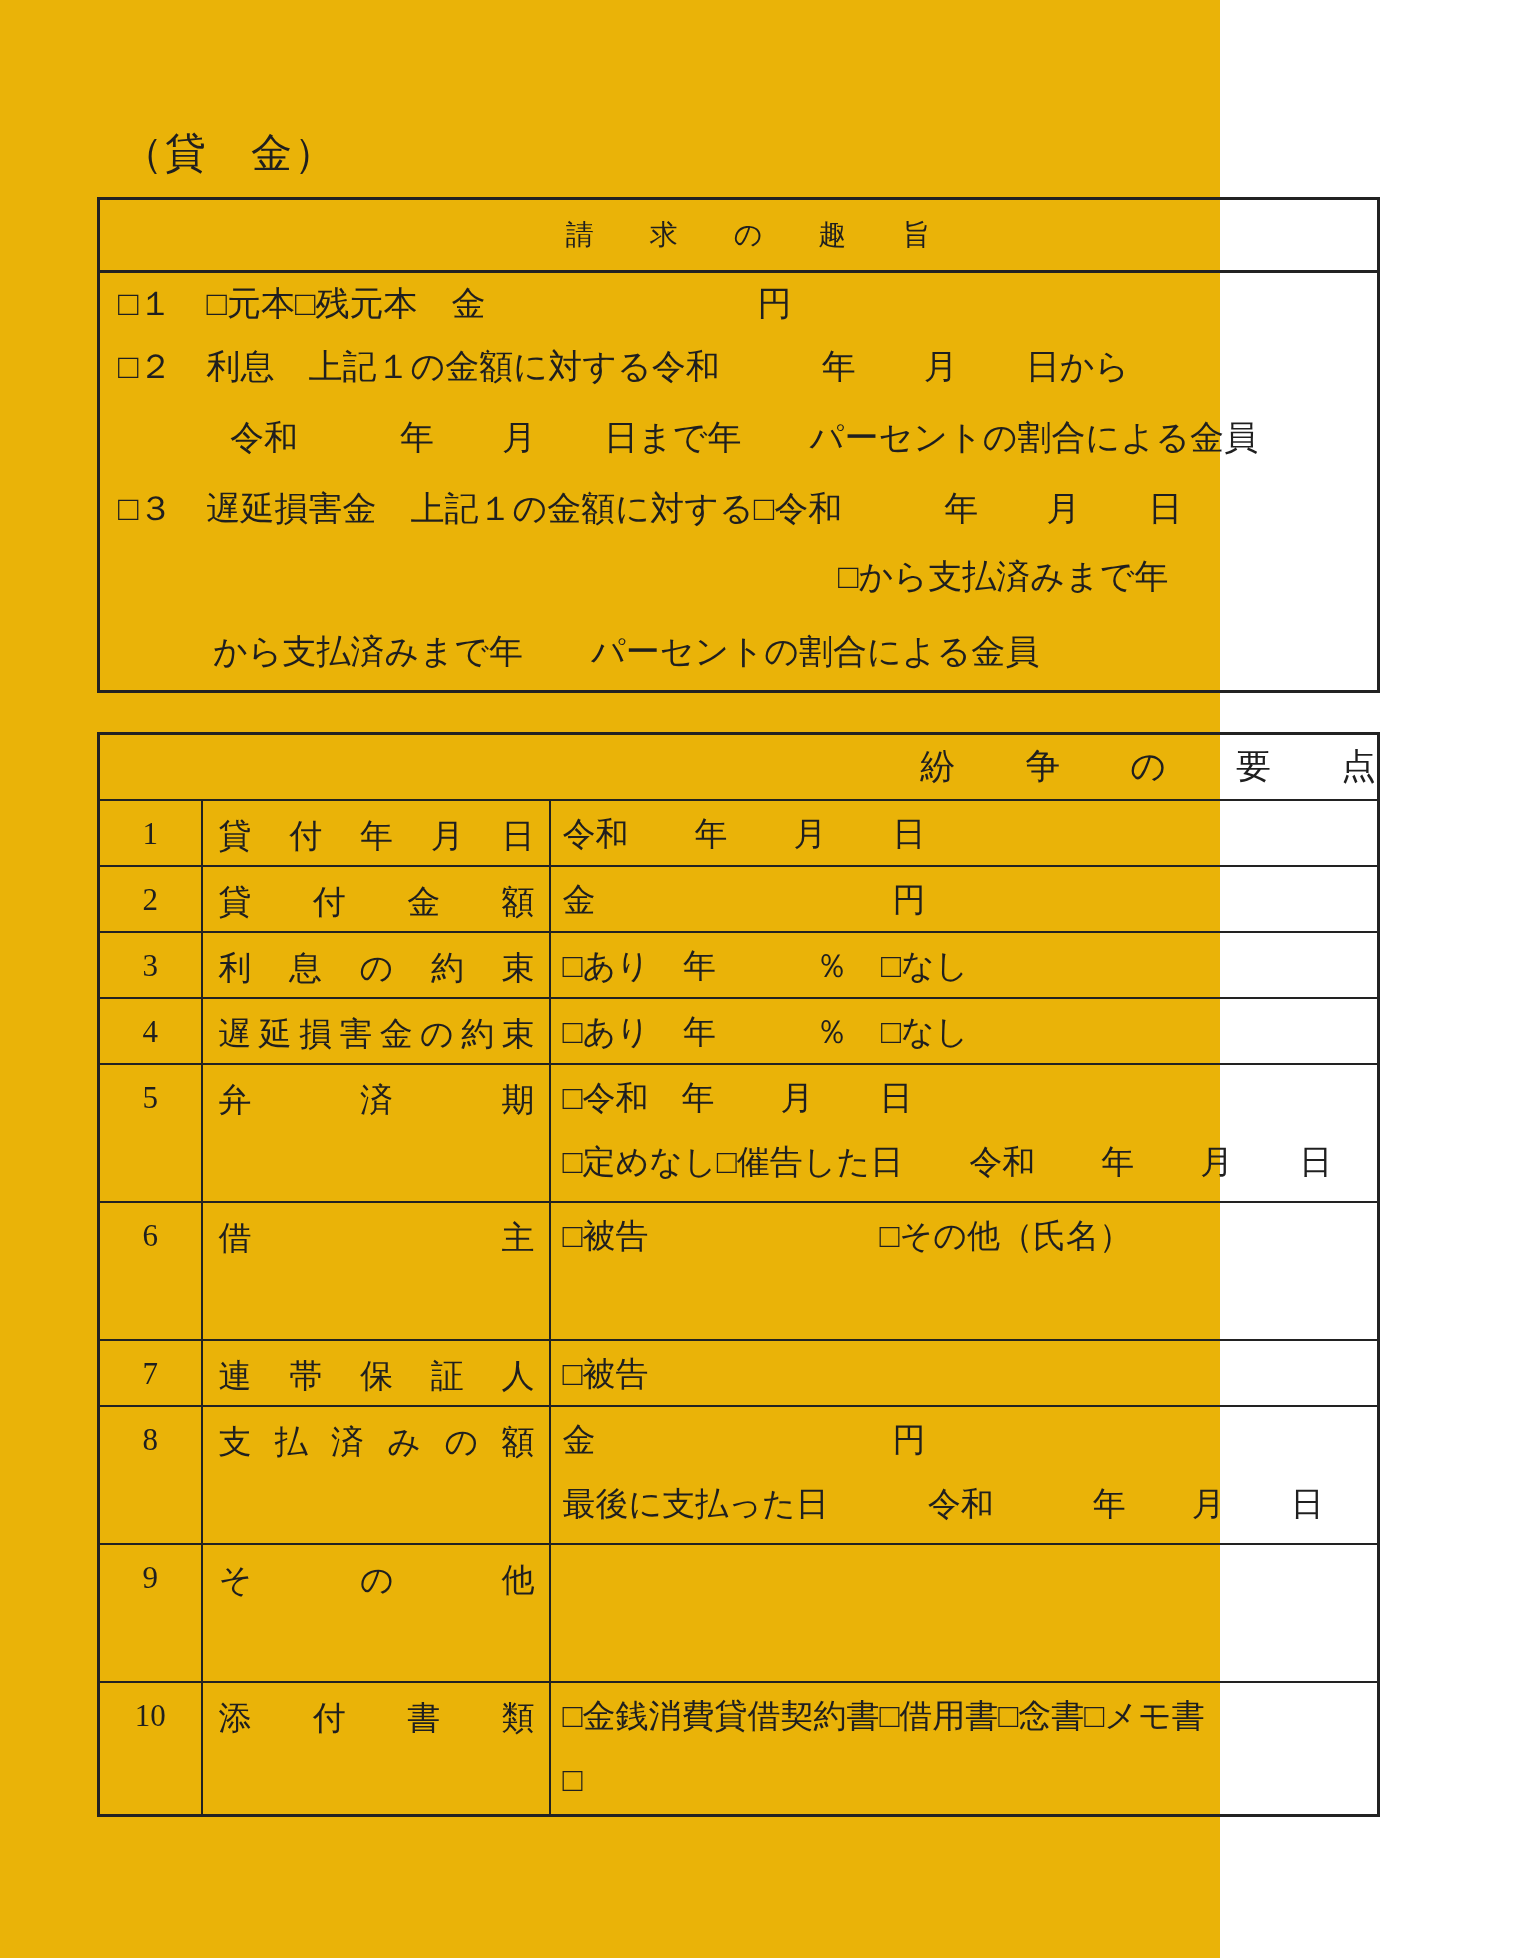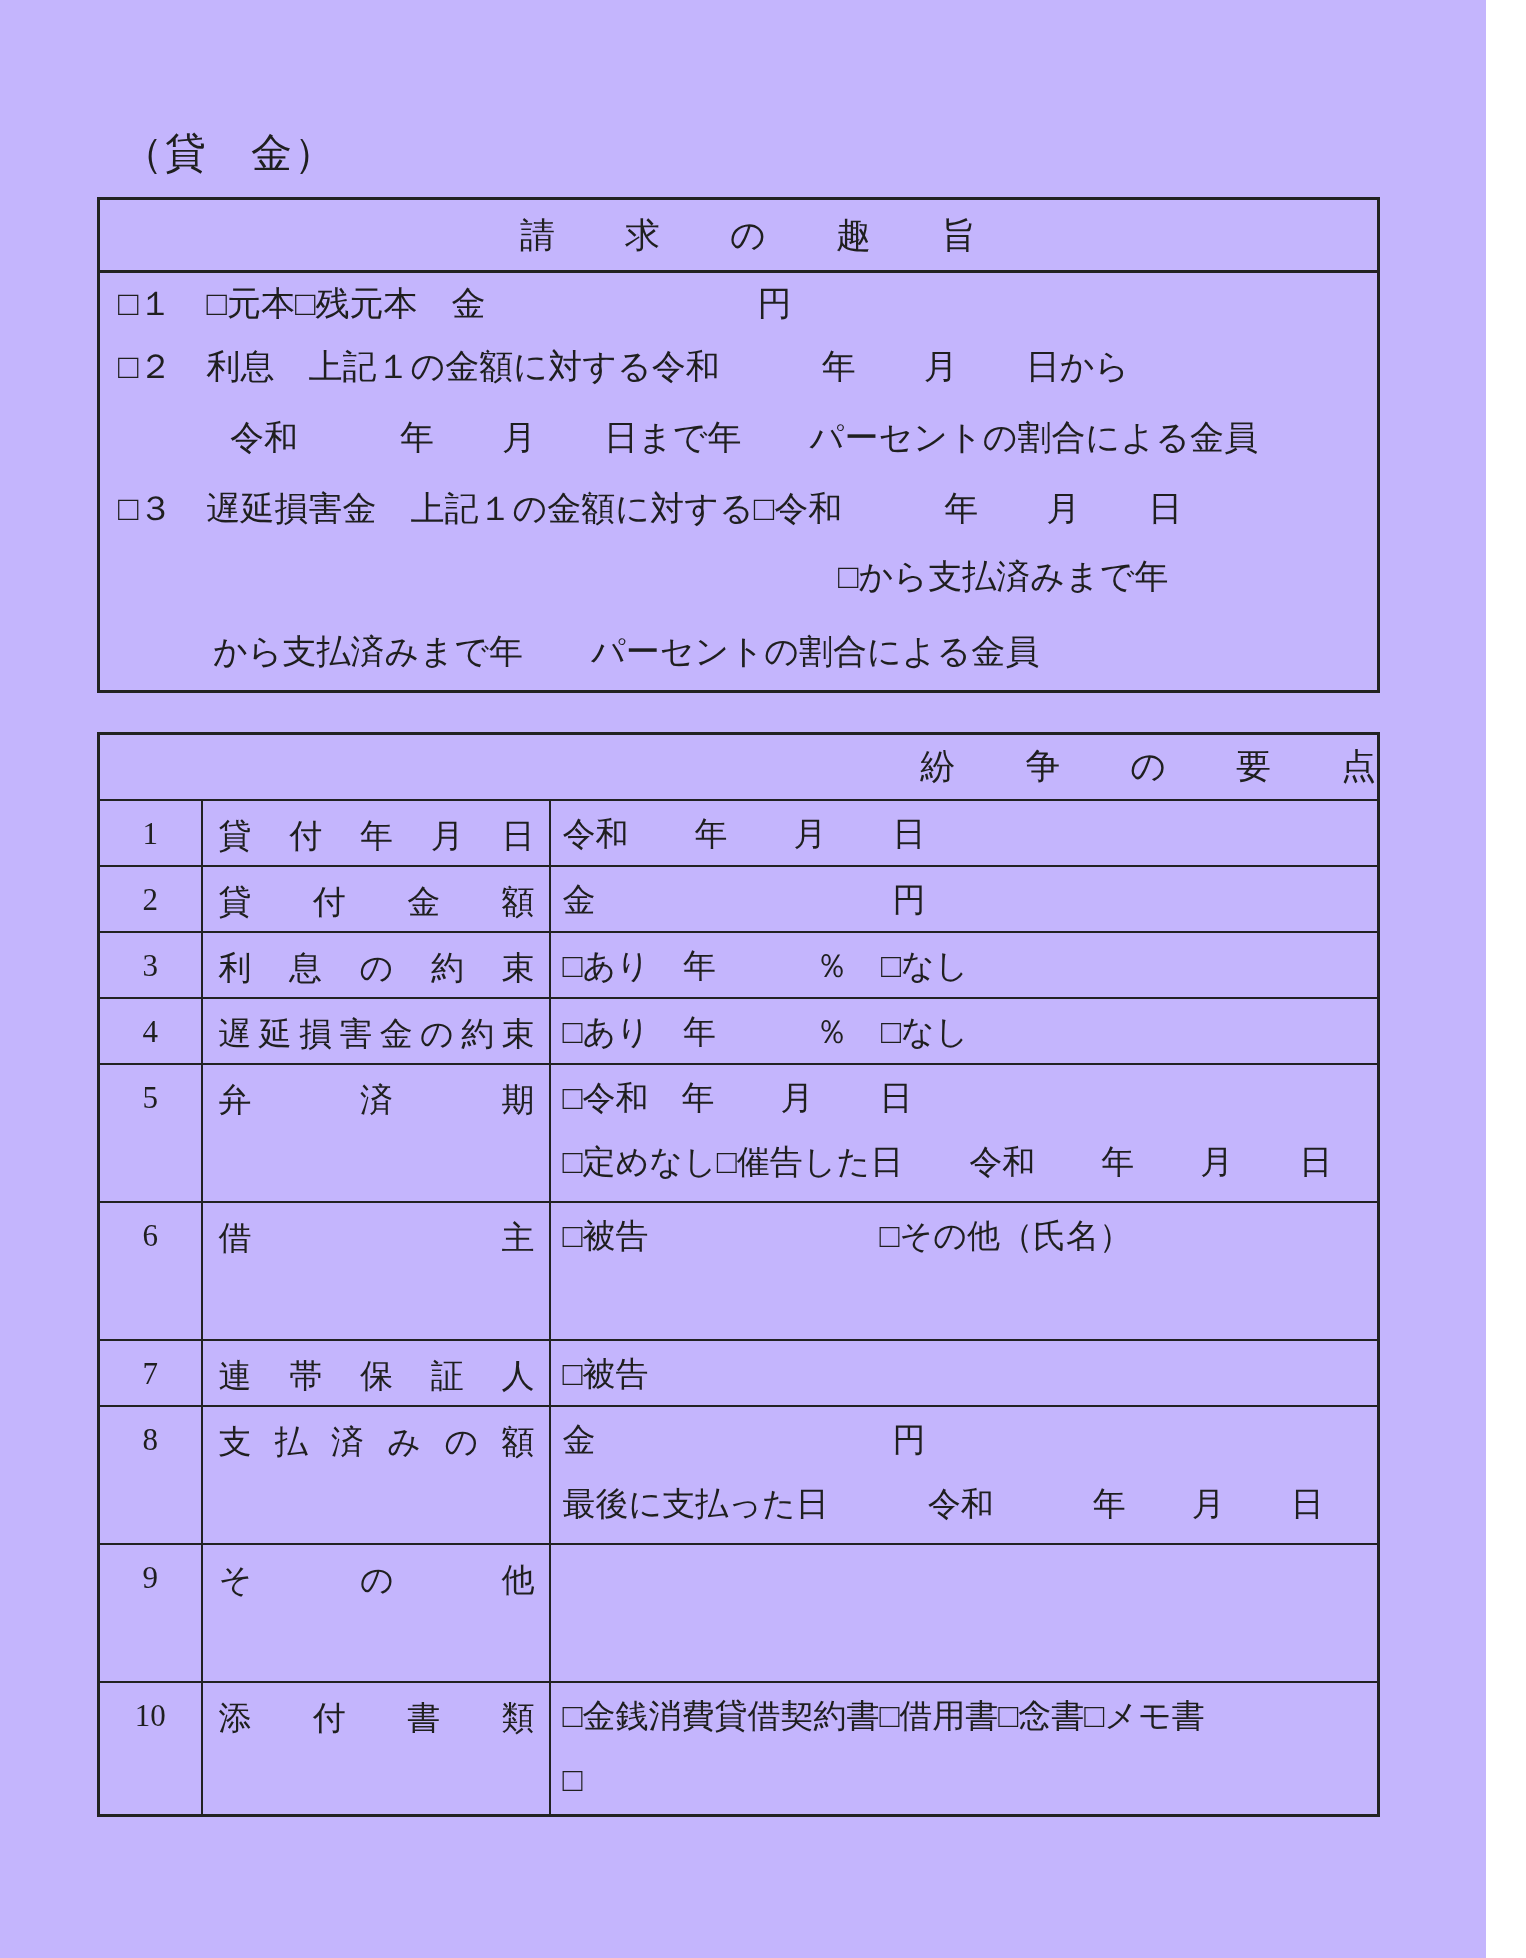--- a/index.html
+++ b/index.html
@@ -1,32 +1,32 @@
 <!DOCTYPE html>
 <html lang="ja"><head>
 <meta charset="utf-8">
 <style>
   html,body { margin:0; padding:0; background:#ffffff; }
   .page {
-    position:relative; width:1486px; height:1958px; background:#c4b5fd;
+    position:relative; width:1220px; height:1958px; background:#eab308;
     font-family:"Liberation Serif","DejaVu Serif",serif; color:#1f1f1f;
   }
   .doc-header {
     position:absolute; left:122px; top:126px;
     font-size:41px; letter-spacing:2px; white-space:pre;
   }
   
   .t1 {
     position:absolute; left:97px; top:197px; width:1283px; height:496px;
     border:3px solid #222; box-sizing:border-box;
   }
   .t1-title {
     height:70px; border-bottom:3px solid #222;
     display:flex; align-items:center; justify-content:center;
-    font-size:35px; white-space:pre;padding-left:19px;
+    font-size:28px; white-space:pre;padding-left:19px;
   }
   .t1-body { position:relative; height:417px; font-size:34px; }
   .t1-line { position:absolute; white-space:pre; line-height:38px; }
   .t1-line.l1 { left:18px;  top:12px;  }
   .t1-line.l2 { left:18px;  top:75px;  }
   .t1-line.l3 { left:130px; top:146px; }
   .t1-line.l4 { left:18px;  top:217px; }
   .t1-line.l5 { left:738px; top:285px; }
   .t1-line.l6 { left:113px; top:360px; }
   

